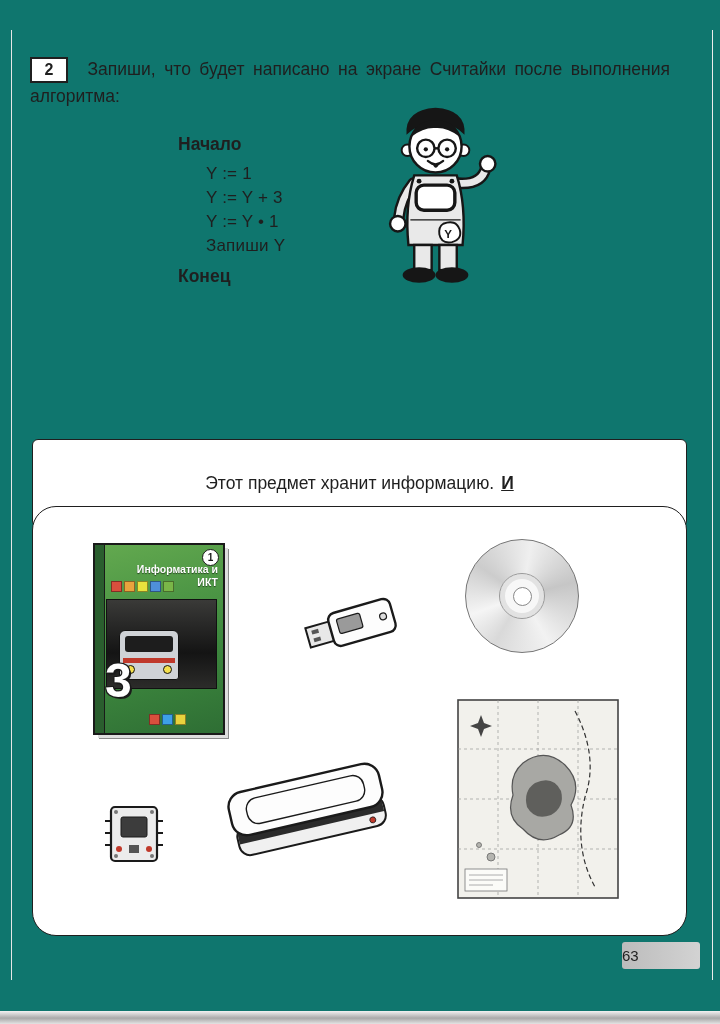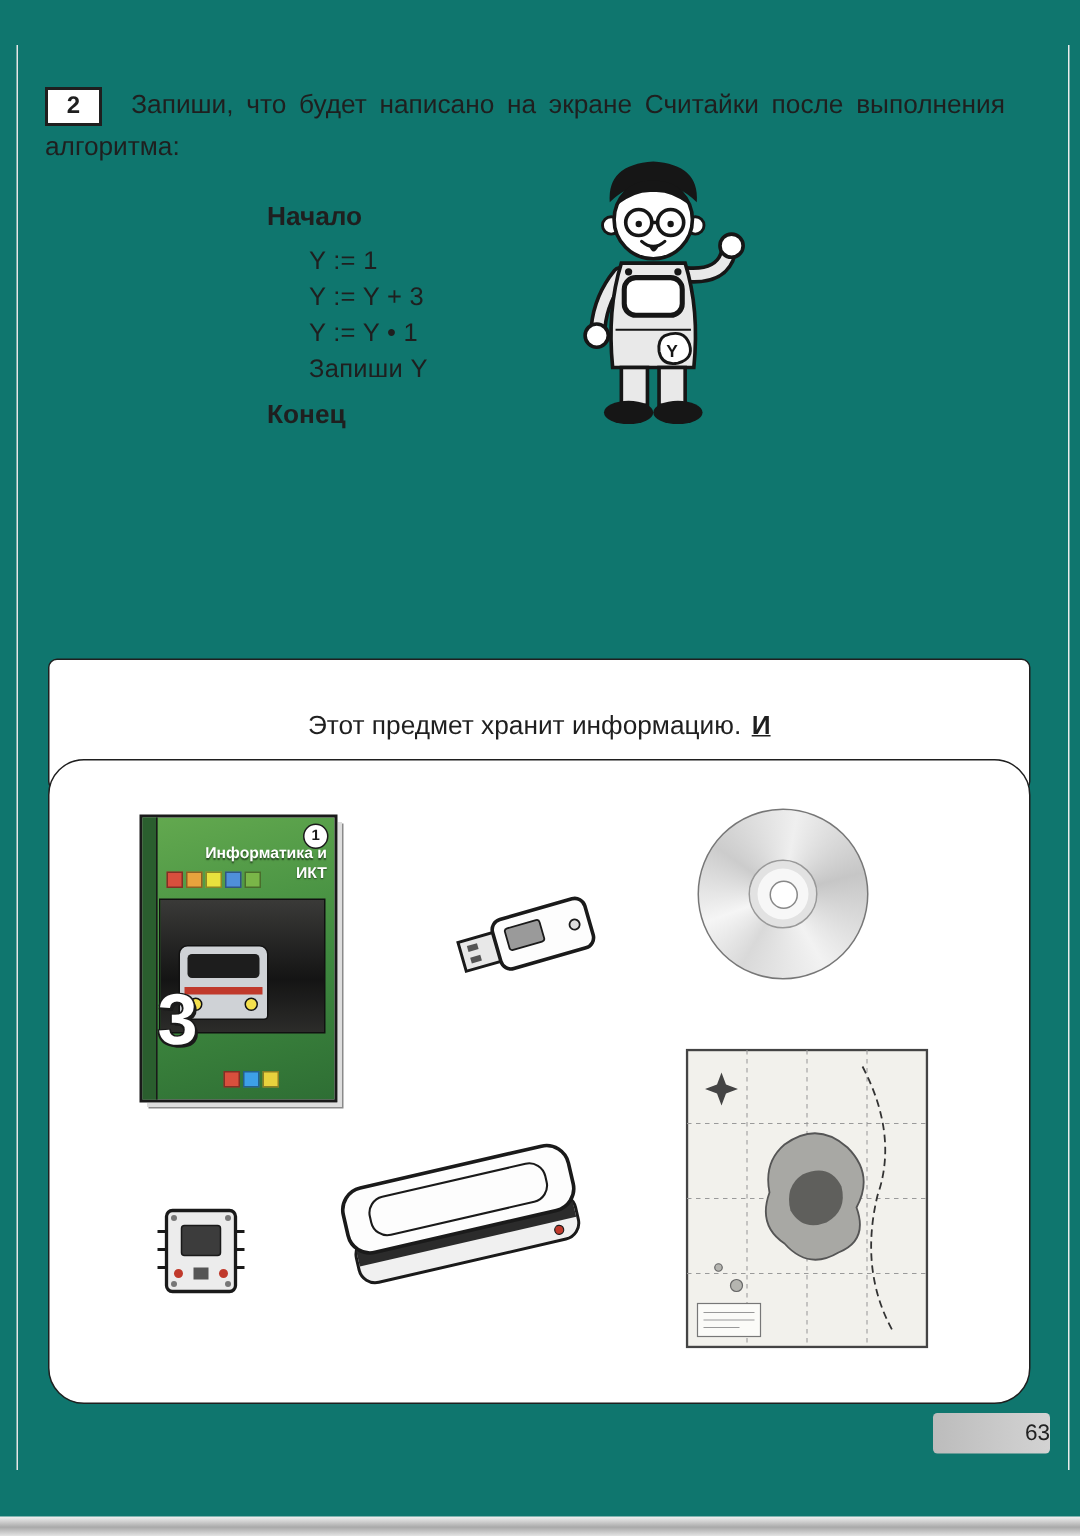--- a/index.html
+++ b/index.html
@@ -90,21 +90,21 @@
   .cd-disc { width:112px; height:112px; border-radius:50%; border:1px solid #777; position:relative;
              background:conic-gradient(from 210deg,#d9d9d9,#f5f5f5 40deg,#cccccc 95deg,#efefef 160deg,#c6c6c6 225deg,#f2f2f2 300deg,#d9d9d9 360deg);
              display:flex; align-items:center; justify-content:center; }
   .cd-ring { width:44px; height:44px; border-radius:50%; background:#f7f7f7; border:1px solid #999;
              box-shadow:inset 0 0 0 5px #e2e2e2; display:flex; align-items:center; justify-content:center; }
   .cd-hole { width:17px; height:17px; border-radius:50%; background:#fff; border:1px solid #888; }
 
   
   .page-number { position:absolute; left:622px; top:942px; width:78px; height:27px;
                  background:linear-gradient(90deg,#bcbcbc,#d3d3d3); border-radius:3px;
-                 display:flex; align-items:center; justify-content:flex-end;
+                 display:flex; align-items:center; justify-content:flex-start;
                  font-size:15px; color:#222; }
 </style>
 </head>
 <body>
 
 <div class="page">
 
   <div class="scan-left"></div>
   <div class="scan-right"></div>
   <div class="bottom-band"></div>

